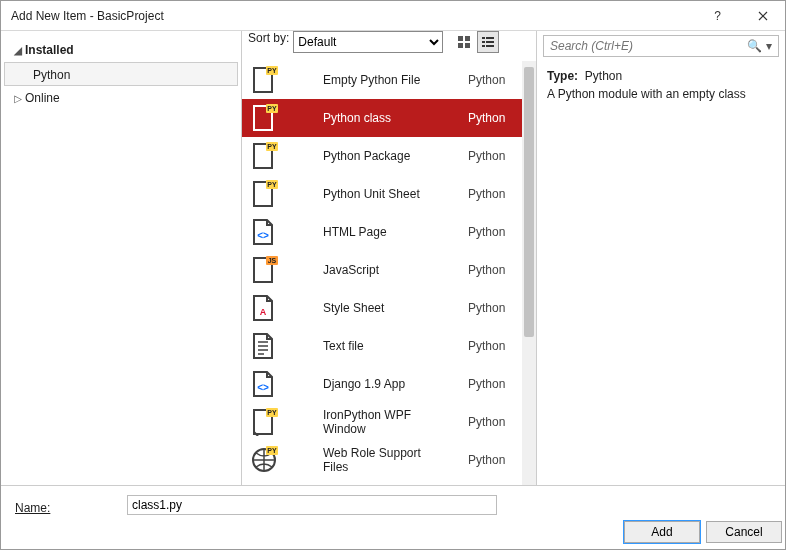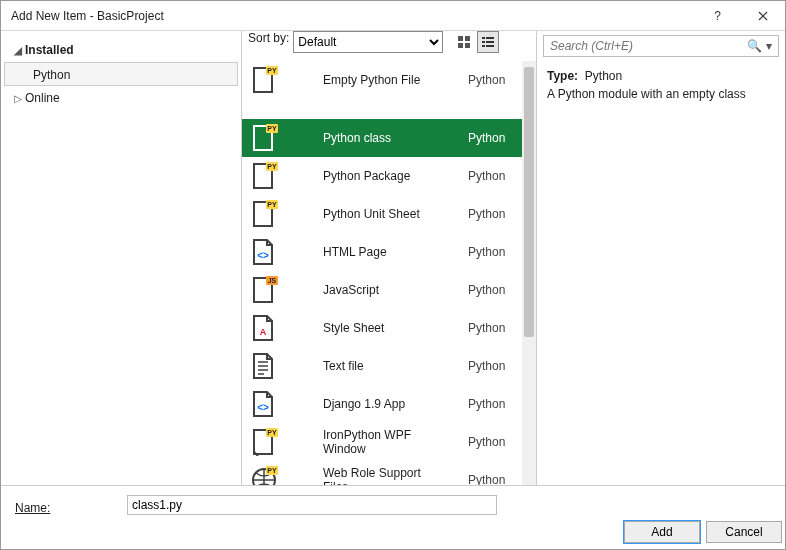--- a/index.html
+++ b/index.html
@@ -28,21 +28,21 @@
   .sortbar select { height:22px; width:150px; font-size:12px; border:1px solid #888; background:#fff; }
   .viewtoggle { display:flex; margin-left:4px; }
   .viewbtn { width:22px; height:22px; display:flex; align-items:center; justify-content:center; margin-left:2px; }
   .viewbtn.active { border:1px solid #888; background:#e6e6e6; }
   .list-wrap { flex:1; position:relative; overflow:hidden; }
   .list { position:absolute; inset:0 14px 0 0; overflow:hidden; }
   .row { height:38px; display:flex; align-items:center; padding-left:8px; cursor:default;gap:35px; }
   .row .icon { width:28px; height:28px; margin-right:10px; display:flex; align-items:center; justify-content:center; }
   .row .lbl { flex:1; font-size:12px; }
   .row .cat { width:54px; font-size:12px; color:#444; padding-right:6px; }
-  .row.sel { background:#15803d; color:#fff;margin-top:20px; }
+  .row.sel { background:#b91c1c; color:#fff; }
   .row.sel .cat { color:#fff; }
   
   .vscroll { position:absolute; right:0; top:0; bottom:0; width:14px; background:#f0f0f0; }
   .vscroll .thumb { position:absolute; left:2px; right:2px; top:6px; height:270px; background:#c2c2c2; border-radius:2px; }
 
   
   .right { width:248px; display:flex; flex-direction:column; }
   .searchrow { height:30px; display:flex; align-items:center; padding:4px 6px; }
   .searchbox { flex:1; display:flex; align-items:center; border:1px solid #bcbcbc; height:22px; padding:0 4px; }
   .searchbox input { border:none; outline:none; flex:1; font-size:12px; color:#555; font-style:italic; background:transparent; }

